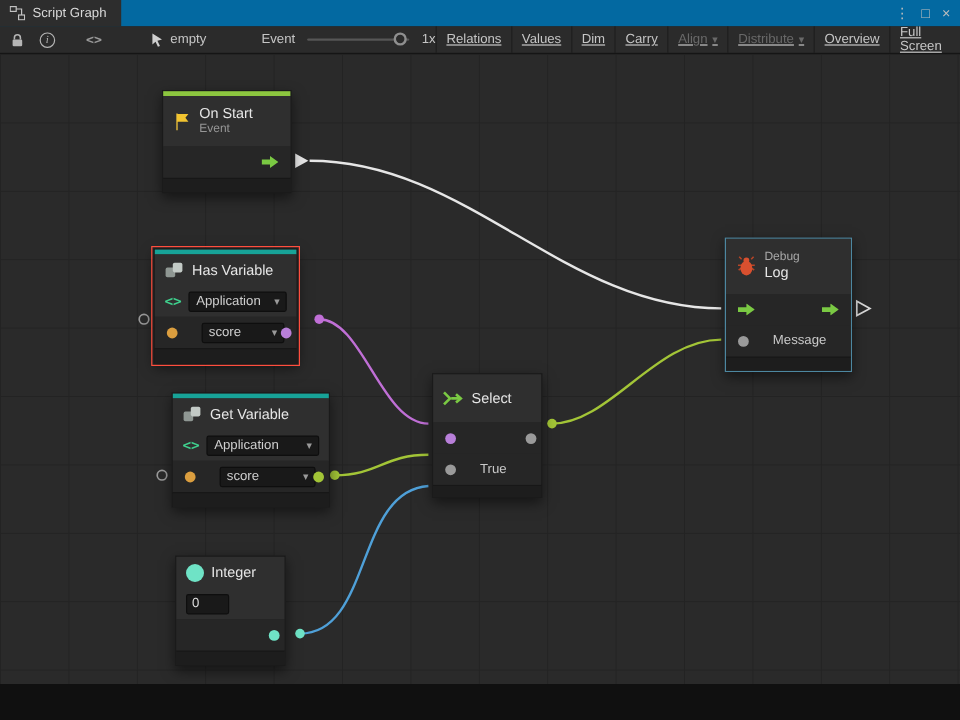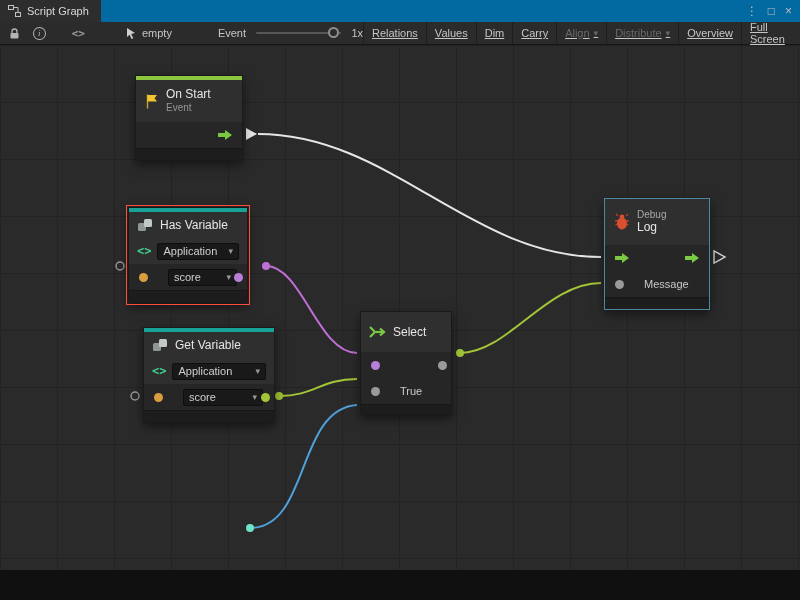--- a/index.html
+++ b/index.html
@@ -250,20 +250,36 @@
         <span class="dot orange"></span>
         <span class="dd" style="width:80px">
           <span>score</span>
           <span class="caret">▾</span>
         </span>
         <span class="dot olive right"></span>
       </div>
       <div class="footer"></div>
     </div>
 
+    <div class="node" style="left:146px; top:418px; width:92px;">
+      <div class="hdr">
+        <div class="hrow">
+          <span class="circle-icon"></span>
+          <span class="ntitle">Integer</span>
+        </div>
+        <div class="hrow">
+          <input class="valbox" value="0" style="">
+        </div>
+      </div>
+      <div class="prow">
+        <span class="spacer"></span>
+        <span class="dot teal right"></span>
+      </div>
+      <div class="footer"></div>
+    </div>
 
     <div class="node" style="left:360px; top:266px; width:92px;">
       <div class="hdr hrow mid">
         <svg width="18" height="14" viewBox="0 0 18 14">
           <path d="M1 2 l5 5 -5 5" fill="none" stroke-width="2.2" style="stroke:var(--port-green)"></path>
           <path d="M7 7 h7" fill="none" stroke-width="2.2" style="stroke:var(--port-green)"></path>
           <path d="M11 3.5 L15 7 L11 10.5" fill="none" stroke-width="2.2" style="stroke:var(--port-green)"></path>
         </svg>
         <span class="ntitle">Select</span>
       </div>

